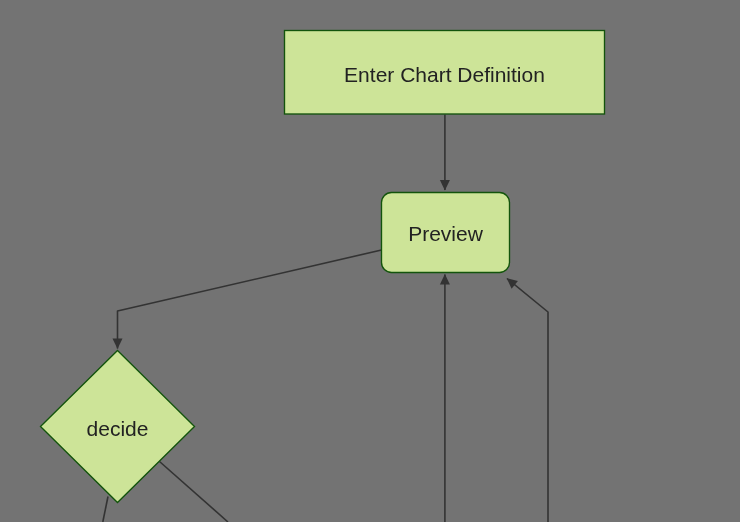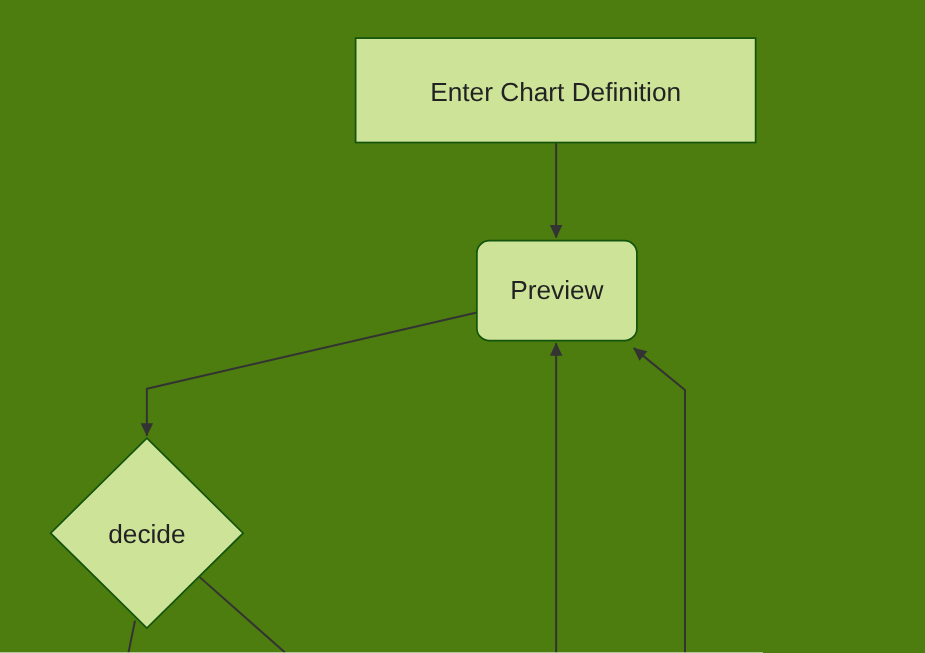--- a/index.html
+++ b/index.html
@@ -4,21 +4,21 @@
 <style>
   html, body {
     margin: 0;
     padding: 0;
     background: #ffffff;
   }
   .stage {
     position: relative;
     width: 740px;
     height: 522px;
-    background: #4d7c0f;
+    background: #737373;
     overflow: hidden;
   }
   svg { display: block; }
   .node-shape {
     fill: #cde498;
     stroke: #13540c;
     stroke-width: 1.35px;
   }
   .edge {
     fill: none;

